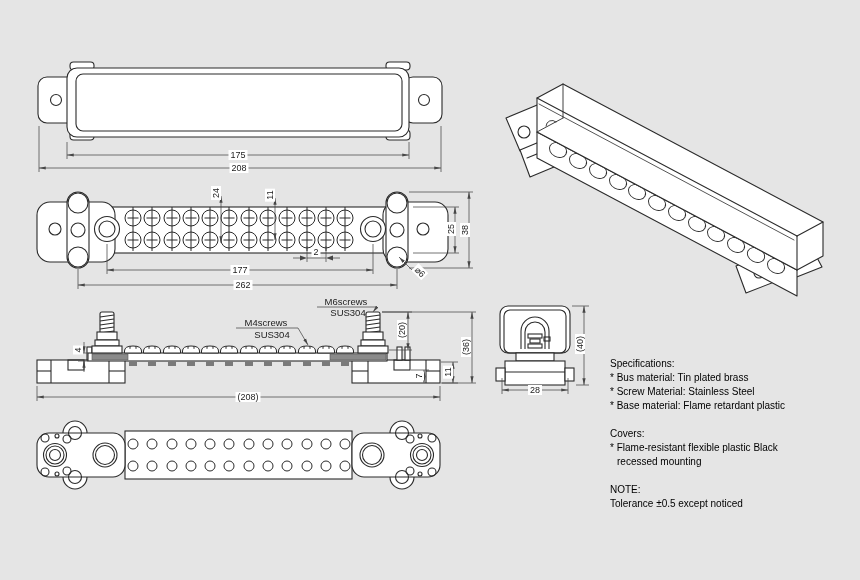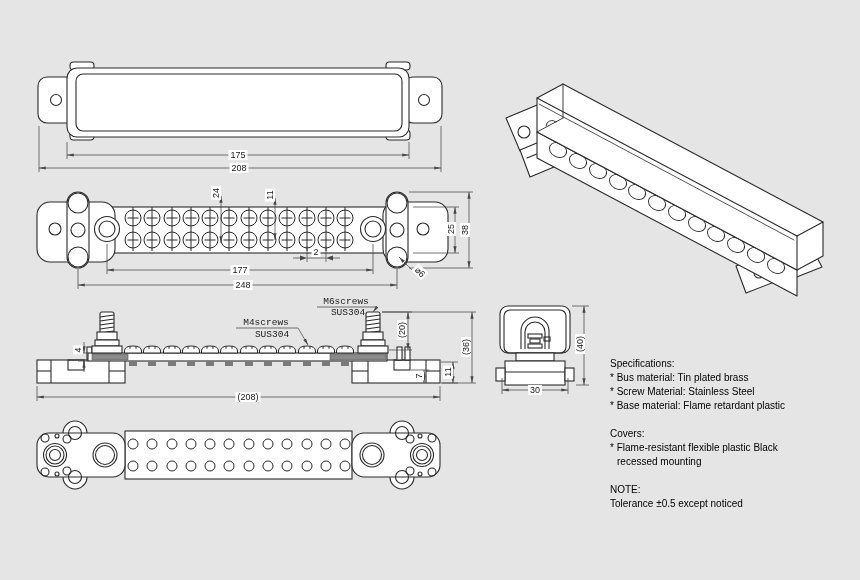--- a/index.html
+++ b/index.html
@@ -3,21 +3,21 @@
 <meta charset="utf-8">
 <style>
   html,body{margin:0;padding:0;background:#ffffff;}
   #stage{position:relative;width:860px;height:580px;background:#e5e5e5;overflow:hidden;
          font-family:"Liberation Sans",sans-serif;}
   #linework{position:absolute;left:0;top:0;}
   .lbl{position:absolute;transform:translate(-50%,-50%);font-size:9px;line-height:10px;
        color:#1c1c1c;background:#ffffff;padding:0 2px;white-space:nowrap;}
   .r90{transform:translate(-50%,-50%) rotate(-90deg);}
   .r45{transform:translate(-50%,-50%) rotate(45deg);}
-  .callout{font-size:9.5px;background:transparent;padding:0 1px;font-family:Liberation Mono, monospace;}
+  .callout{font-size:9.5px;background:transparent;padding:0 1px;}
   .notes{position:absolute;font-size:10px;line-height:14px;color:#000;width:250px;}
   .notes div{white-space:nowrap;}
   .gap{margin-top:14px;}
   .indent{padding-left:7px;}
 </style>
 </head>
 <body>
 
 <div id="stage">
 
@@ -377,36 +377,36 @@
 </svg>
 
   <span class="lbl" style="left:238px;top:155px">175</span>
   <span class="lbl" style="left:239px;top:168px">208</span>
 
   <span class="lbl r90" style="left:216px;top:193px">24</span>
   <span class="lbl r90" style="left:270px;top:195px">11</span>
   <span class="lbl r90" style="left:451px;top:229px">25</span>
   <span class="lbl r90" style="left:465px;top:230px">38</span>
   <span class="lbl" style="left:240px;top:270px">177</span>
-  <span class="lbl" style="left:243px;top:285px">248</span>
+  <span class="lbl" style="left:243px;top:285px">262</span>
   <span class="lbl" style="left:316px;top:252px">2</span>
   <span class="lbl r45" style="left:420px;top:272px">⌀6</span>
 
   <span class="lbl callout" style="left:346px;top:302px">M6screws</span>
   <span class="lbl callout" style="left:348px;top:313px">SUS304</span>
   <span class="lbl callout" style="left:266px;top:323px">M4screws</span>
   <span class="lbl callout" style="left:272px;top:335px">SUS304</span>
   <span class="lbl r90" style="left:402px;top:330px">(20)</span>
   <span class="lbl r90" style="left:466px;top:347px">(36)</span>
   <span class="lbl r90" style="left:448px;top:372px">11</span>
   <span class="lbl r90" style="left:419px;top:376px">7</span>
   <span class="lbl r90" style="left:78px;top:350px">4</span>
   <span class="lbl" style="left:248px;top:397px">(208)</span>
 
-  <span class="lbl" style="left:535px;top:390px">30</span>
+  <span class="lbl" style="left:535px;top:390px">28</span>
   <span class="lbl r90" style="left:580px;top:344px">(40)</span>
 
   <div class="notes" style="left:610px;top:357px">
     <div>Specifications:</div>
     <div>* Bus material: Tin plated brass</div>
     <div>* Screw Material: Stainless Steel</div>
     <div>* Base material: Flame retardant plastic</div>
     <div class="gap">Covers:</div>
     <div>* Flame-resistant flexible plastic Black</div>
     <div class="indent">recessed mounting</div>

